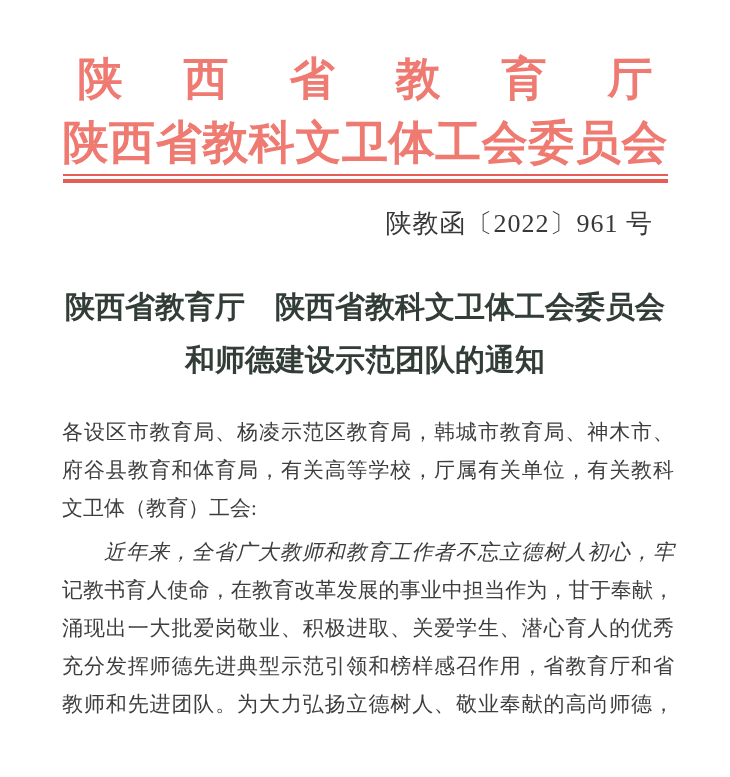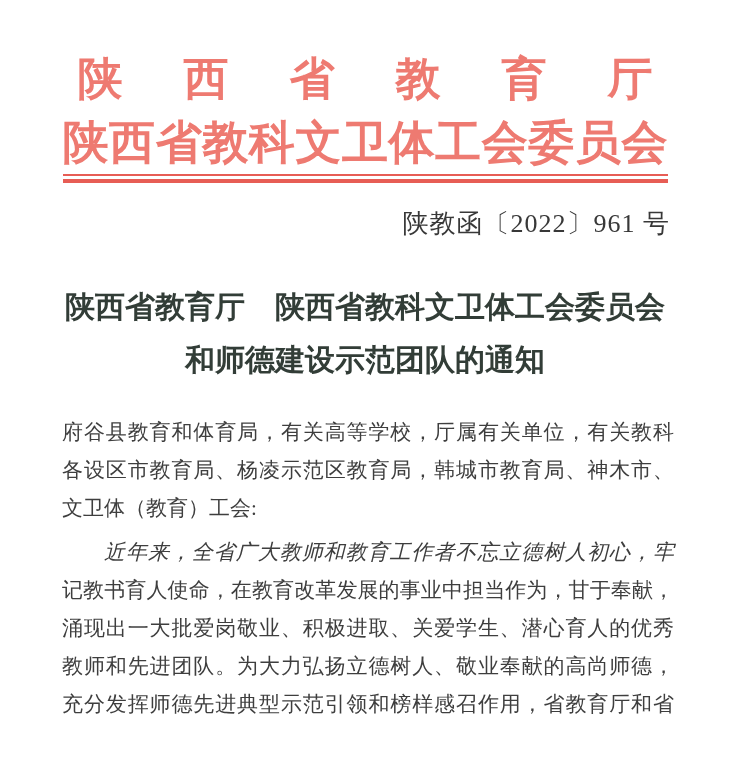--- a/index.html
+++ b/index.html
@@ -48,21 +48,21 @@
   .red-divider {
     width: 605px;
     margin: 7px auto 0;
     height: 9px;
     border-top: 2px solid var(--rule-red);
     border-bottom: 4px solid var(--rule-red);
   }
   
   .doc-number {
     margin-top: 27px;
-    padding-right: 60px;
+    padding-right: 77px;
     font-size: 26px;
     line-height: 1.1;
     letter-spacing: 1px;
     text-align: right;
     color: var(--doc-ink);
   }
   
   .title-block {
     margin-top: 42px;
     text-align: center;
@@ -98,26 +98,26 @@
   <div class="red-divider"></div>
 
   <div class="doc-number">陕教函〔2022〕961 号</div>
 
   <div class="title-block">
     <div>陕西省教育厅　陕西省教科文卫体工会委员会</div>
     <div>和师德建设示范团队的通知</div>
   </div>
 
   <div class="text-col recipients">
+    <div class="jline">各设区市教育局、杨凌示范区教育局，韩城市教育局、神木市、</div>
     <div class="jline">府谷县教育和体育局，有关高等学校，厅属有关单位，有关教科</div>
-    <div class="jline">各设区市教育局、杨凌示范区教育局，韩城市教育局、神木市、</div>
     <div class="lline">文卫体（教育）工会:</div>
   </div>
 
   <div class="text-col paragraph">
     <div class="jline indent">近年来，全省广大教师和教育工作者不忘立德树人初心，牢</div>
     <div class="jline">记教书育人使命，在教育改革发展的事业中担当作为，甘于奉献，</div>
     <div class="jline">涌现出一大批爱岗敬业、积极进取、关爱学生、潜心育人的优秀</div>
+    <div class="jline">充分发挥师德先进典型示范引领和榜样感召作用，省教育厅和省</div>
     <div class="jline">教师和先进团队。为大力弘扬立德树人、敬业奉献的高尚师德，</div>
-    <div class="jline">充分发挥师德先进典型示范引领和榜样感召作用，省教育厅和省</div>
   </div>
 
 </div>
 
 </body></html>

